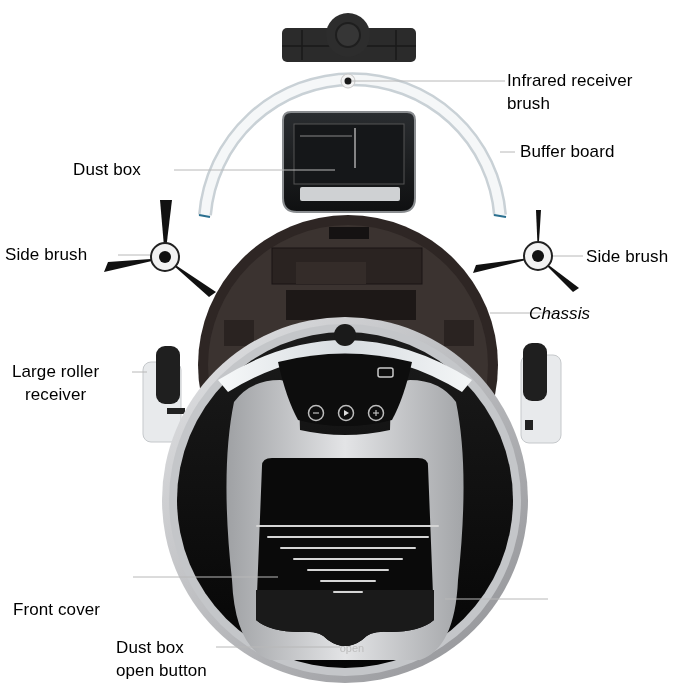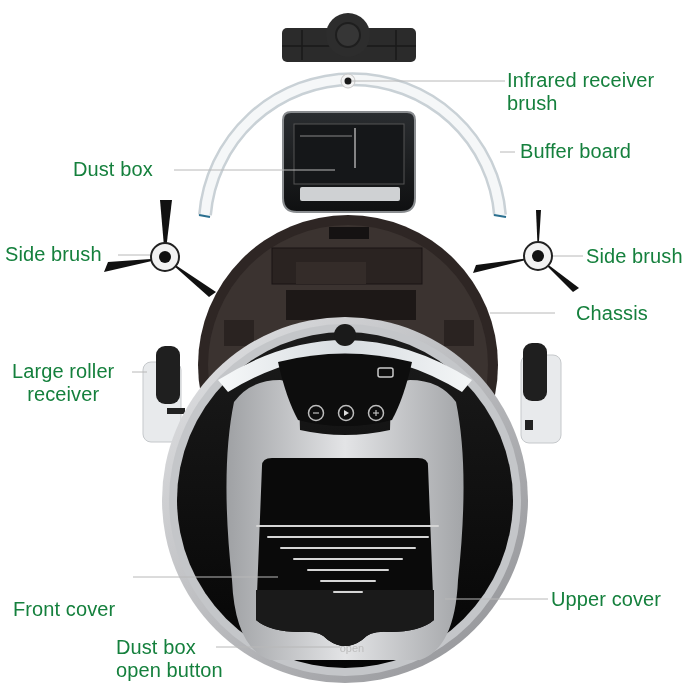--- a/index.html
+++ b/index.html
@@ -1,19 +1,19 @@
 <!DOCTYPE html>
 <html><head>
   <meta charset="utf-8">
   <style>
     html, body { margin: 0; padding: 0; background: #ffffff; }
     body { width: 700px; height: 700px; position: relative; overflow: hidden;
            font-family: "Liberation Sans", sans-serif; }
     #stage { position: absolute; left: 0; top: 0; width: 700px; height: 700px; }
-    .label { position: absolute; font-size: 20px; line-height: 23px; color: #15803d;
+    .label { position: absolute; font-size: 17px; line-height: 23px; color: #000000;
              letter-spacing: 0.1px; white-space: nowrap; }
     .label.multi { white-space: normal; }
     .label span { display: block; }
   </style>
 </head>
 <body>
 
 <div id="stage">
   <svg width="700" height="700" viewBox="0 0 700 700" xmlns="http://www.w3.org/2000/svg">
     <defs>
@@ -162,24 +162,23 @@
 
   
   <div class="label multi" style="left:507px; top:69px;">
     <span>Infrared receiver</span>
     <span>brush</span>
   </div>
   <div class="label" style="left:520px; top:140px;text-align:right;">Buffer board</div>
   <div class="label" style="left:73px; top:158px;">Dust box</div>
   <div class="label" style="left:5px; top:243px;">Side brush</div>
   <div class="label" style="left:586px; top:245px;">Side brush</div>
-  <div class="label" style="left:576px; top:302px;">Chassis</div>
+  <div class="label" style="left:529px; top:302px;font-style:italic;">Chassis</div>
   <div class="label multi" style="left:12px; top:360px;text-align:center;">
     <span>Large roller</span>
     <span>receiver</span>
   </div>
   <div class="label" style="left:13px; top:566px;margin-top:32px;">Front cover</div>
-  <div class="label" style="left:551px; top:588px;">Upper cover</div>
   <div class="label multi" style="left:116px; top:636px;">
     <span>Dust box</span>
     <span>open button</span>
   </div>
 </div>
 
 </body></html>

